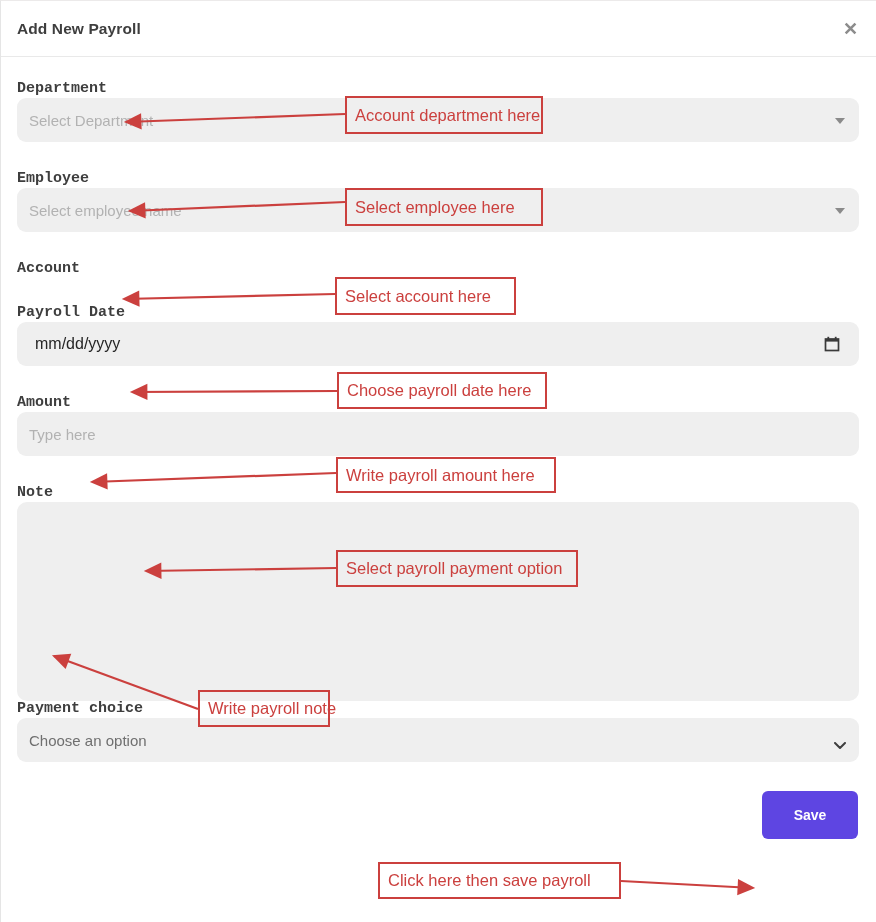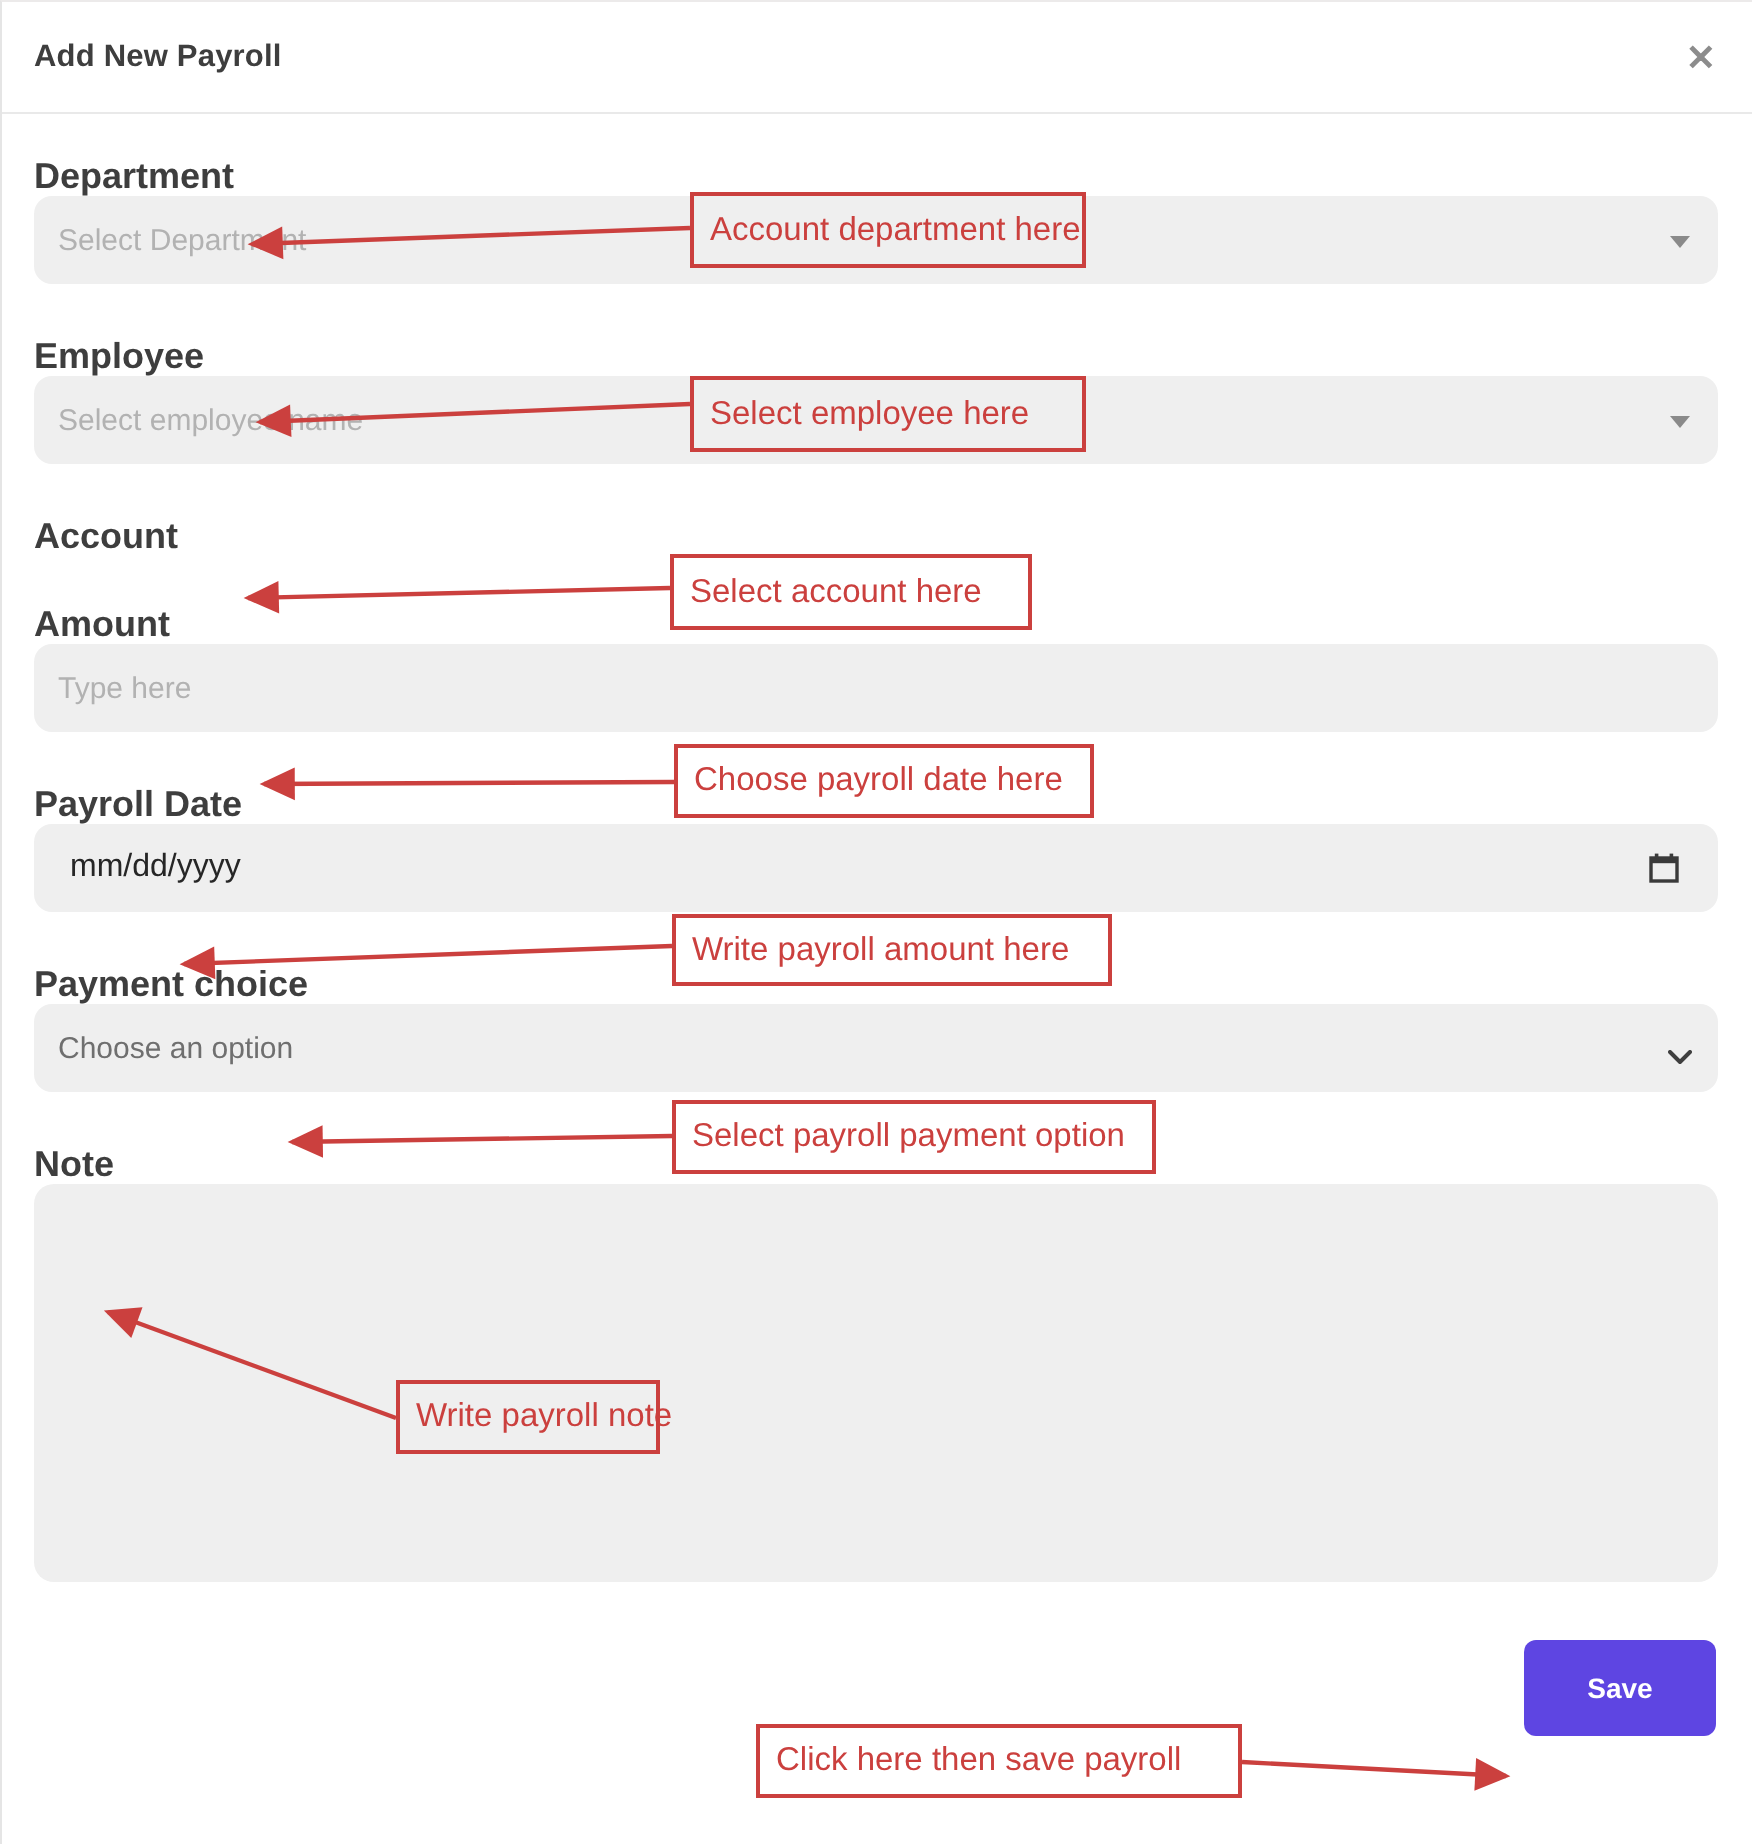--- a/index.html
+++ b/index.html
@@ -32,22 +32,22 @@
   .close-btn {
     background: none; border: none; cursor: pointer;
     font-size: 18px; font-weight: bold; color: #8c8c8c;
     line-height: 1; padding: 0;
   }
   
   .modal-body { padding: 24px 17px 0 16px; }
   .form-group { margin-bottom: 29px; }
   .form-label {
     display: block;
-    font-size: 18px; font-weight: bold; color: #3e3e3e;
-    line-height: 15px; margin-bottom: 2px;
+    font-size: 15px; font-weight: bold; color: #3e3e3e;
+    line-height: 15px; margin-bottom: 2px; font-family: Liberation Mono, monospace;
   }
   .field {
     position: relative;
     width: 100%; height: 44px;
     background: #efefef;
     border: none; border-radius: 9px;
     display: flex; align-items: center;
     padding: 0 36px 0 12px;
     font-size: 15px;
     cursor: pointer;
@@ -134,57 +134,57 @@
     <div class="form-group">
       <label class="form-label">Employee</label>
       <div class="field">
         <span class="placeholder">Select employee name</span>
         <span class="tri-icon"></span>
       </div>
     </div>
 
     <div class="form-group">
       <label class="form-label">Account</label>
-    </div>
-
-    <div class="form-group">
-      <label class="form-label">Amount</label>
-      <input type="text" class="text-input" placeholder="Type here" style="">
     </div>
 
     <div class="form-group">
       <label class="form-label">Payroll Date</label>
       <div class="field date-field">
         <span class="value-dark">mm/dd/yyyy</span>
         <span class="cal-icon">
           <svg width="16" height="16" viewBox="0 0 16 16">
             <rect x="1.5" y="3" width="13" height="11.5" fill="none" stroke="#3a3a3a" stroke-width="1.7"></rect>
             <rect x="1.5" y="3" width="13" height="2.6" fill="#3a3a3a"></rect>
             <rect x="3.4" y="0.8" width="1.8" height="2.6" fill="#3a3a3a"></rect>
             <rect x="10.8" y="0.8" width="1.8" height="2.6" fill="#3a3a3a"></rect>
           </svg>
         </span>
       </div>
     </div>
 
     <div class="form-group">
+      <label class="form-label">Amount</label>
+      <input type="text" class="text-input" placeholder="Type here" style="">
+    </div>
+
+    <div class="form-group" style="margin-bottom:0">
+      <label class="form-label">Note</label>
+      <textarea class="note-area" style=""></textarea>
+    </div>
+
+    <div class="form-group">
       <label class="form-label">Payment choice</label>
       <div class="field">
         <span class="value-gray">Choose an option</span>
         <span class="chev-icon">
           <svg width="12" height="8" viewBox="0 0 12 8">
             <path d="M1 1 L6 6 L11 1" fill="none" stroke="#3f3f3f" stroke-width="2" stroke-linecap="round" stroke-linejoin="round"></path>
           </svg>
         </span>
       </div>
-    </div>
-
-    <div class="form-group" style="margin-bottom:0">
-      <label class="form-label">Note</label>
-      <textarea class="note-area" style=""></textarea>
     </div>
 
   </div>
 
   <div class="modal-footer">
     <button class="save-btn">Save</button>
   </div>
 
 </div>
 

